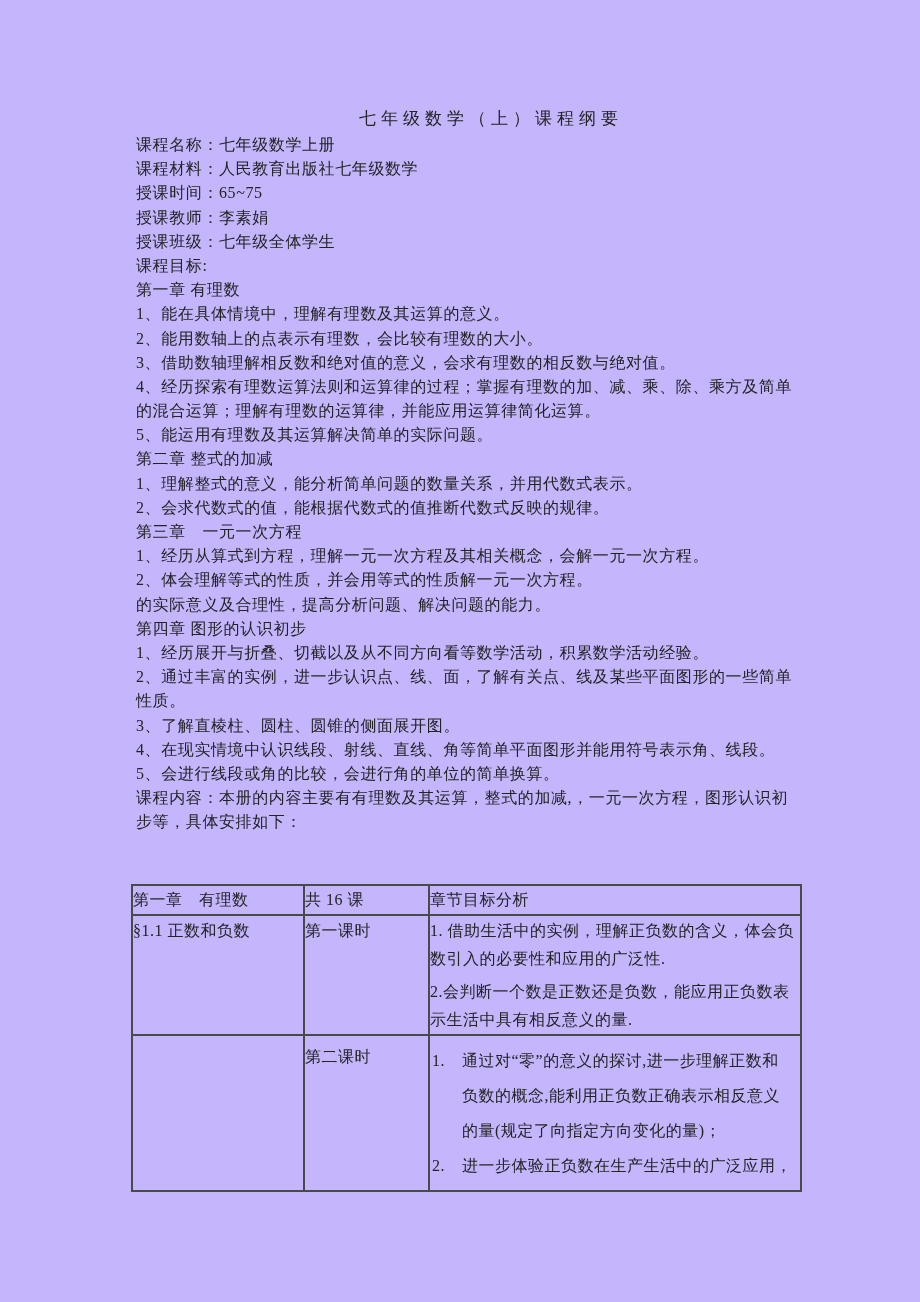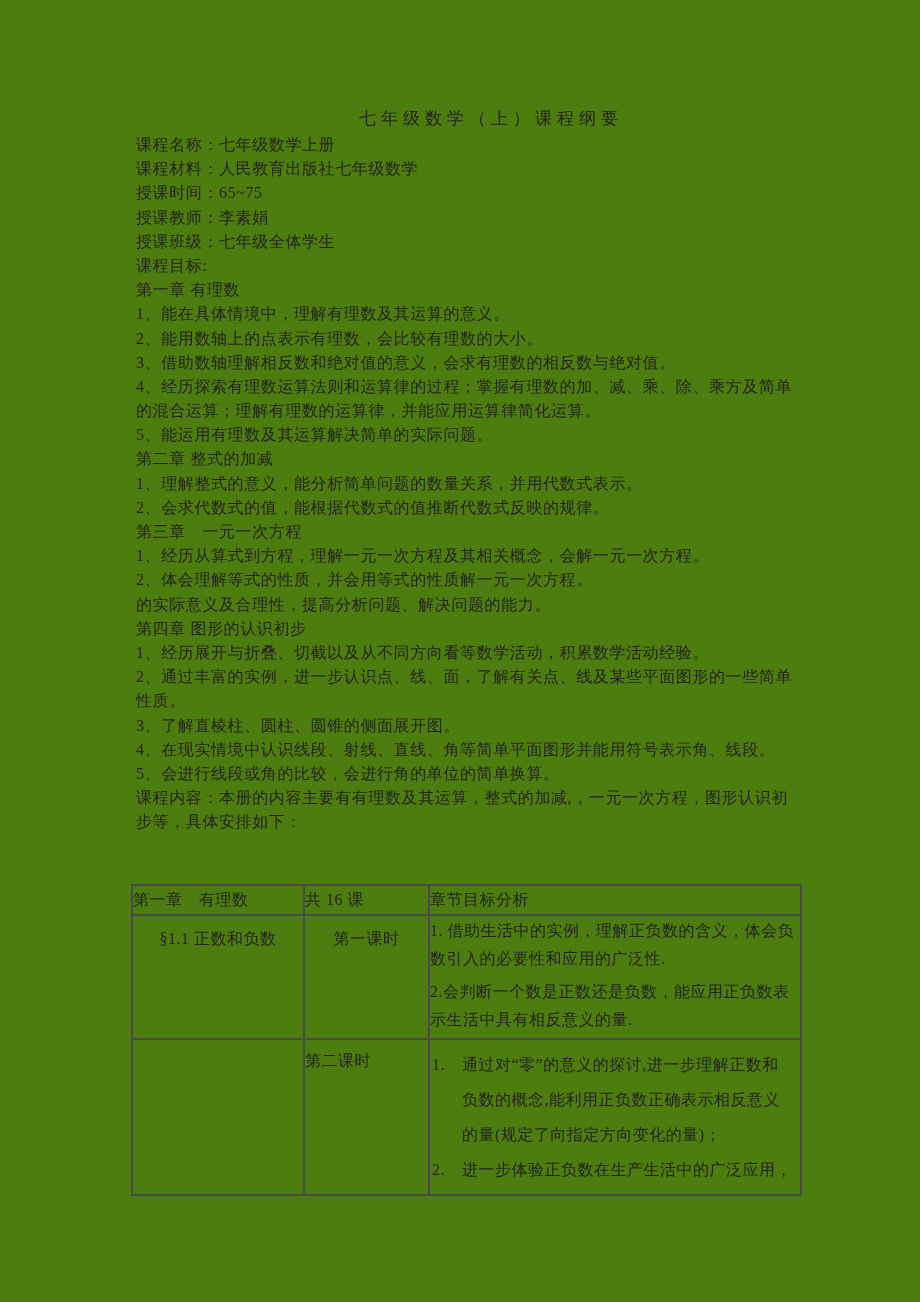--- a/index.html
+++ b/index.html
@@ -1,19 +1,19 @@
 <!DOCTYPE html>
 <html><head>
 <meta charset="utf-8">
 <style>
   html,body{margin:0;padding:0;background:#fff;}
   .page{
     position:relative;
     width:920px;height:1302px;
-    background:#4d7c0f;
+    background:#c4b5fd;
     font-family:"Liberation Serif","DejaVu Serif",serif;
     color:#242424;
     overflow:hidden;
   }
   .doc-title{
     position:absolute;left:136px;top:107px;width:710px;
     text-align:center;font-size:17px;letter-spacing:5px;white-space:nowrap;
   }
   .body-lines{
     position:absolute;left:136px;top:133px;width:710px;
@@ -32,21 +32,21 @@
   }
   .col-chapter{width:172px;}
   .col-lesson{width:125px;}
   .col-goals{width:372px;}
   tr.header-row td{height:28px;line-height:27px;}
   td.pad1{padding-left:9px;}
   td.pad2{padding-left:11px;}
   td.pad3{padding-left:11px;}
   tr.row-a td{height:112px;}
   tr.row-b td{height:146px;}
-  tr.row-a td.pad1, tr.row-a td.pad2{padding-top:10px;line-height:26px;text-align:center;}
+  tr.row-a td.pad1, tr.row-a td.pad2{padding-top:2px;line-height:26px;}
   tr.row-b td.pad2{padding-top:8px;line-height:26px;}
   .cell-lines{white-space:nowrap;}
   .cell-lines.plain{padding-top:1px;}
   .cell-lines.plain .line{line-height:28px;white-space:nowrap;}
   .cell-lines.plain .line:nth-child(3){margin-top:5px;}
   .cell-lines.numbered{padding-top:7px;}
   .cell-lines.numbered .line{
     line-height:35px;white-space:nowrap;position:relative;padding-left:32px;
   }
   .cell-lines.numbered .line .marker{position:absolute;left:2px;}

